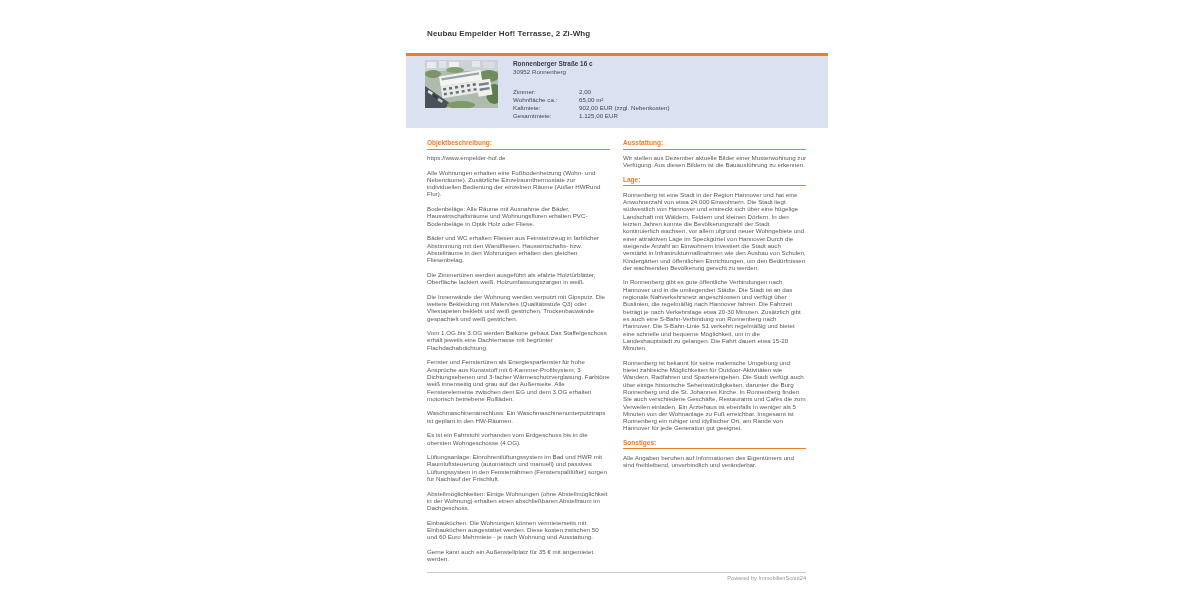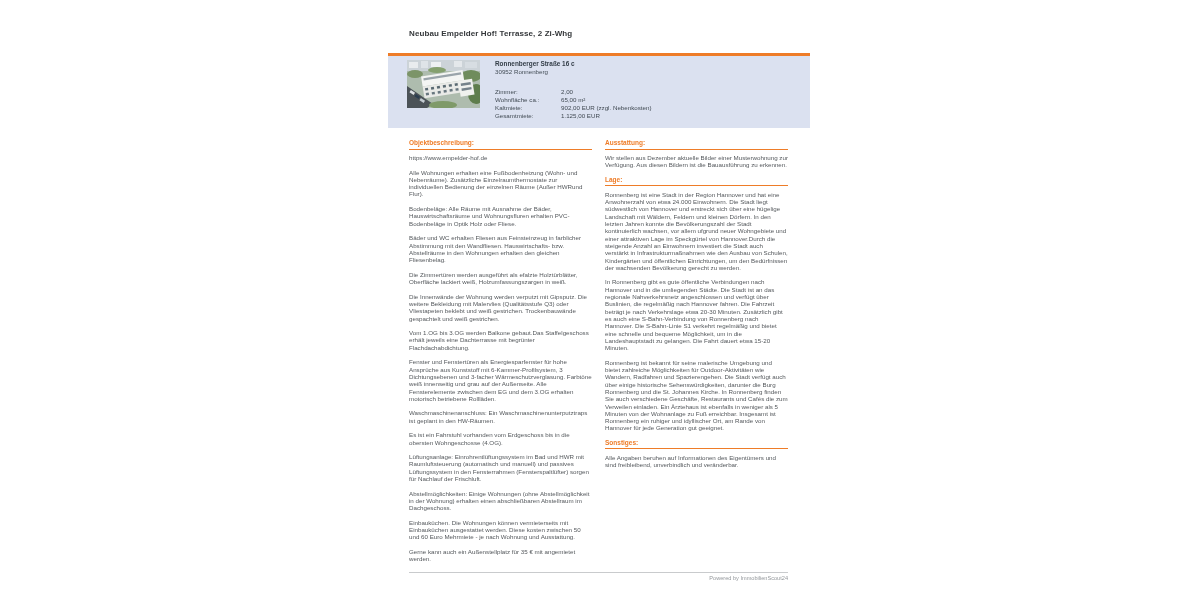--- a/index.html
+++ b/index.html
@@ -1,20 +1,20 @@
 <!DOCTYPE html>
 <html><head>
 <meta charset="utf-8">
 <style>
   * { margin: 0; padding: 0; box-sizing: border-box; }
   html, body { width: 1200px; height: 600px; background: #ffffff; overflow: hidden; }
   body { font-family: "Liberation Sans", "DejaVu Sans", sans-serif; position: relative; }
 
   .doc {
-    position: absolute; left: 388px; top: 0; width: 422px; height: 452px;
+    position: absolute; left: 406px; top: 0; width: 422px; height: 452px;
     background: #ffffff;
   }
   .title {
     margin: 29px 22px 0 21px;
     font-size: 8px; font-weight: bold; color: #34373a; line-height: 9px;
     letter-spacing: 0.1px;
   }
   .accent-rule { margin-top: 15px; height: 2.5px; background: #ee7c28; }
 
   .hero { position: relative; height: 72.5px; background: #dbe1f0; }

